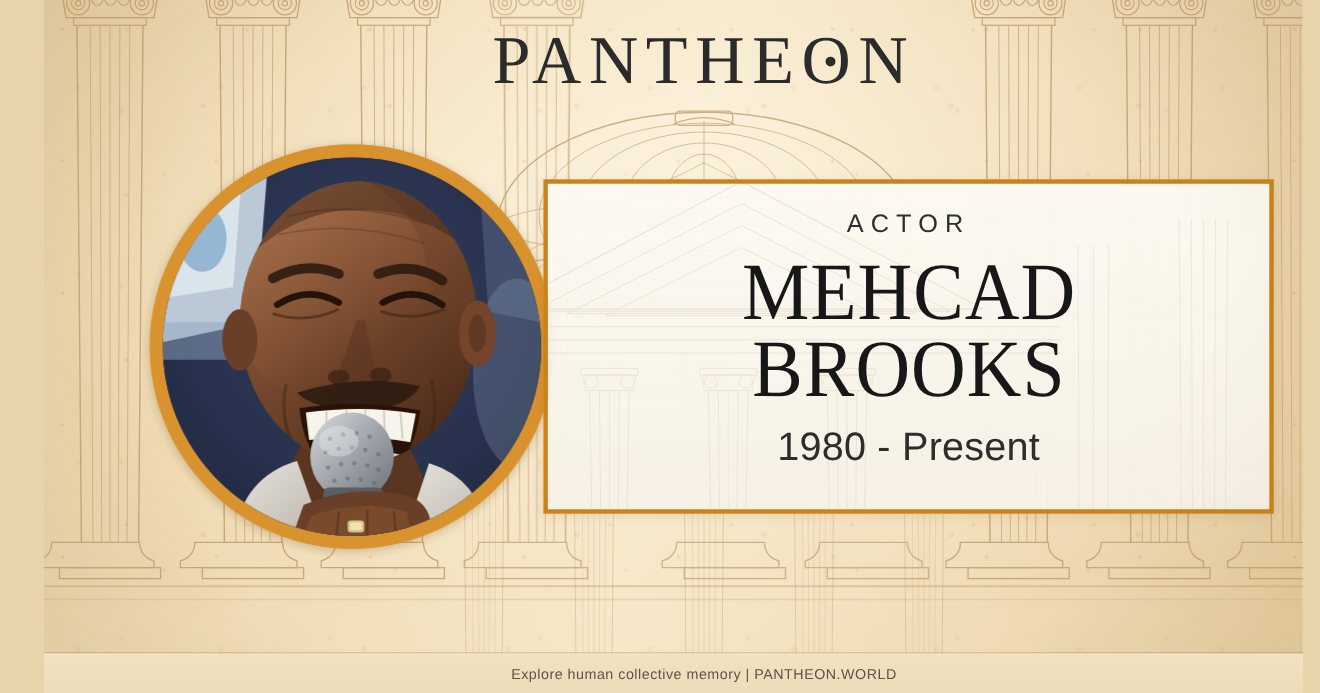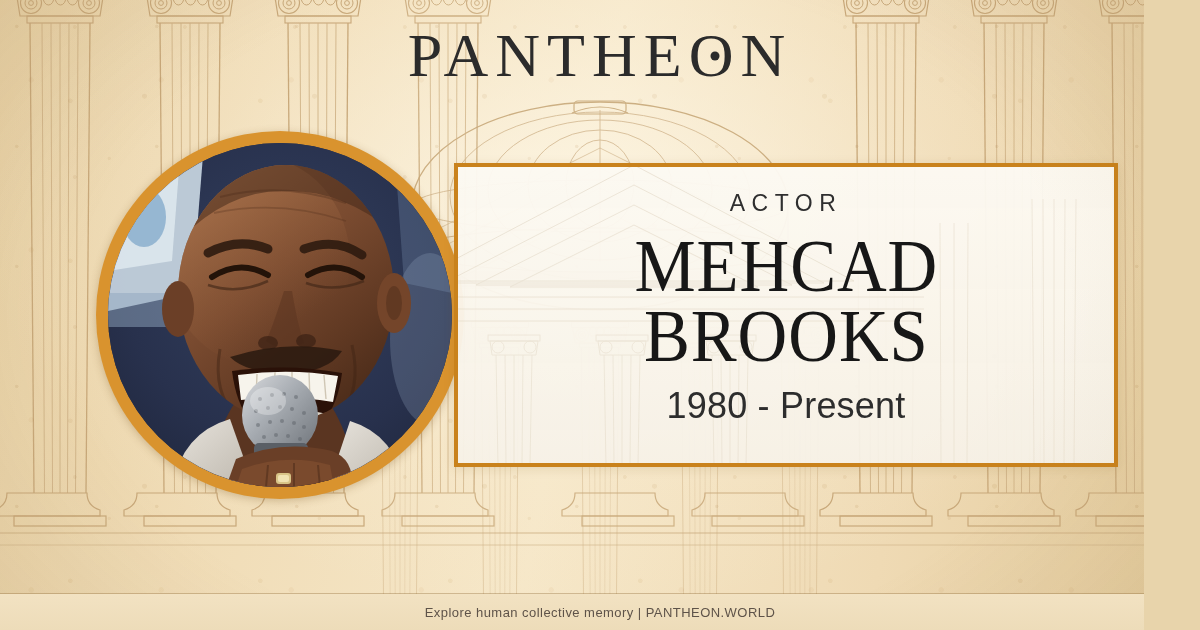--- a/index.html
+++ b/index.html
@@ -14,20 +14,21 @@
   }
 
   #stage {
     position: relative;
     width: 1144px;
     height: 630px;
     overflow: hidden;
     background:
       radial-gradient(ellipse 780px 520px at 50% 34%, rgba(255,250,236,0.72) 0%, rgba(250,238,213,0.28) 48%, rgba(238,214,170,0) 76%),
       linear-gradient(100deg, #e7d0a4 0%, #f0dcb6 22%, #f6e7c8 50%, #efdab4 78%, #e5cd9f 100%);
+    margin-left: 40px;
   }
 
   
   .grain {
     position: absolute; inset: 0;
     background-image:
       radial-gradient(circle at 12% 22%, rgba(196,163,112,0.17) 0 1.5px, transparent 2px),
       radial-gradient(circle at 37% 63%, rgba(206,176,126,0.14) 0 2px, transparent 2.6px),
       radial-gradient(circle at 68% 18%, rgba(190,158,108,0.13) 0 1.6px, transparent 2.2px),
       radial-gradient(circle at 85% 74%, rgba(200,170,120,0.15) 0 2.2px, transparent 2.8px),

